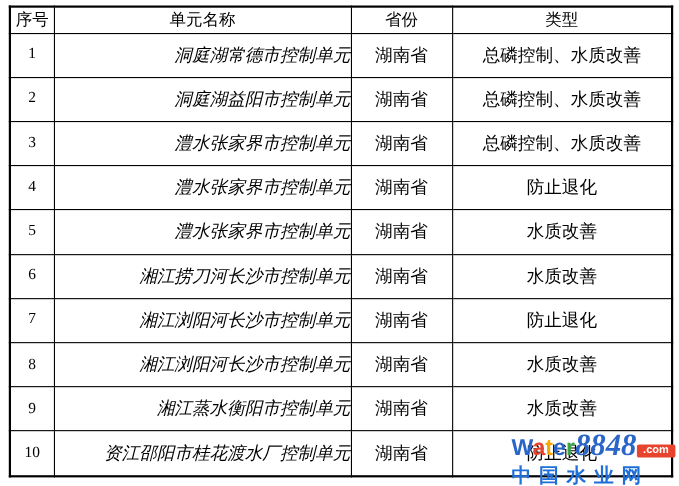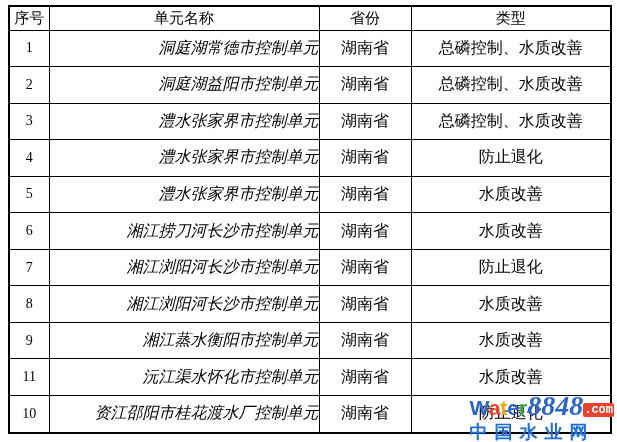--- a/index.html
+++ b/index.html
@@ -66,25 +66,25 @@
     white-space: nowrap;
   }
   .wm-num {
     font-family: "Liberation Serif", "DejaVu Serif", serif;
     font-style: italic;
     font-weight: bold;
     font-size: 28px;
   }
   .wm-com {
     display: inline-block;
-    font-family: Liberation Mono, monospace;
+    font-family: Liberation Sans, sans-serif;
     font-style: normal;
     font-weight: bold;
-    font-size: 12px;
-    padding: 1px 1px;
+    font-size: 10px;
+    padding: 1px 6px;
     border-radius: 2px;
     vertical-align: baseline;
     position: relative;
     top: -2px;
   }
   .wm-line2 {
     font-family: "Liberation Sans", "DejaVu Sans", sans-serif;
     font-weight: bold;
     font-size: 18px;
     letter-spacing: 7px;
@@ -161,26 +161,20 @@
           <td class="cell-province">湖南省</td>
           <td class="cell-type">水质改善</td>
         </tr>
         <tr>
           <td class="cell-no">9</td>
           <td class="cell-name">湘江蒸水衡阳市控制单元</td>
           <td class="cell-province">湖南省</td>
           <td class="cell-type">水质改善</td>
         </tr>
         <tr>
-          <td class="cell-no">11</td>
-          <td class="cell-name">沅江渠水怀化市控制单元</td>
-          <td class="cell-province">湖南省</td>
-          <td class="cell-type">水质改善</td>
-        </tr>
-        <tr>
           <td class="cell-no">10</td>
           <td class="cell-name">资江邵阳市桂花渡水厂控制单元</td>
           <td class="cell-province">湖南省</td>
           <td class="cell-type">防止退化</td>
         </tr>
       </tbody>
   </table>
 
   <div class="watermark">
     <div class="wm-line1">

